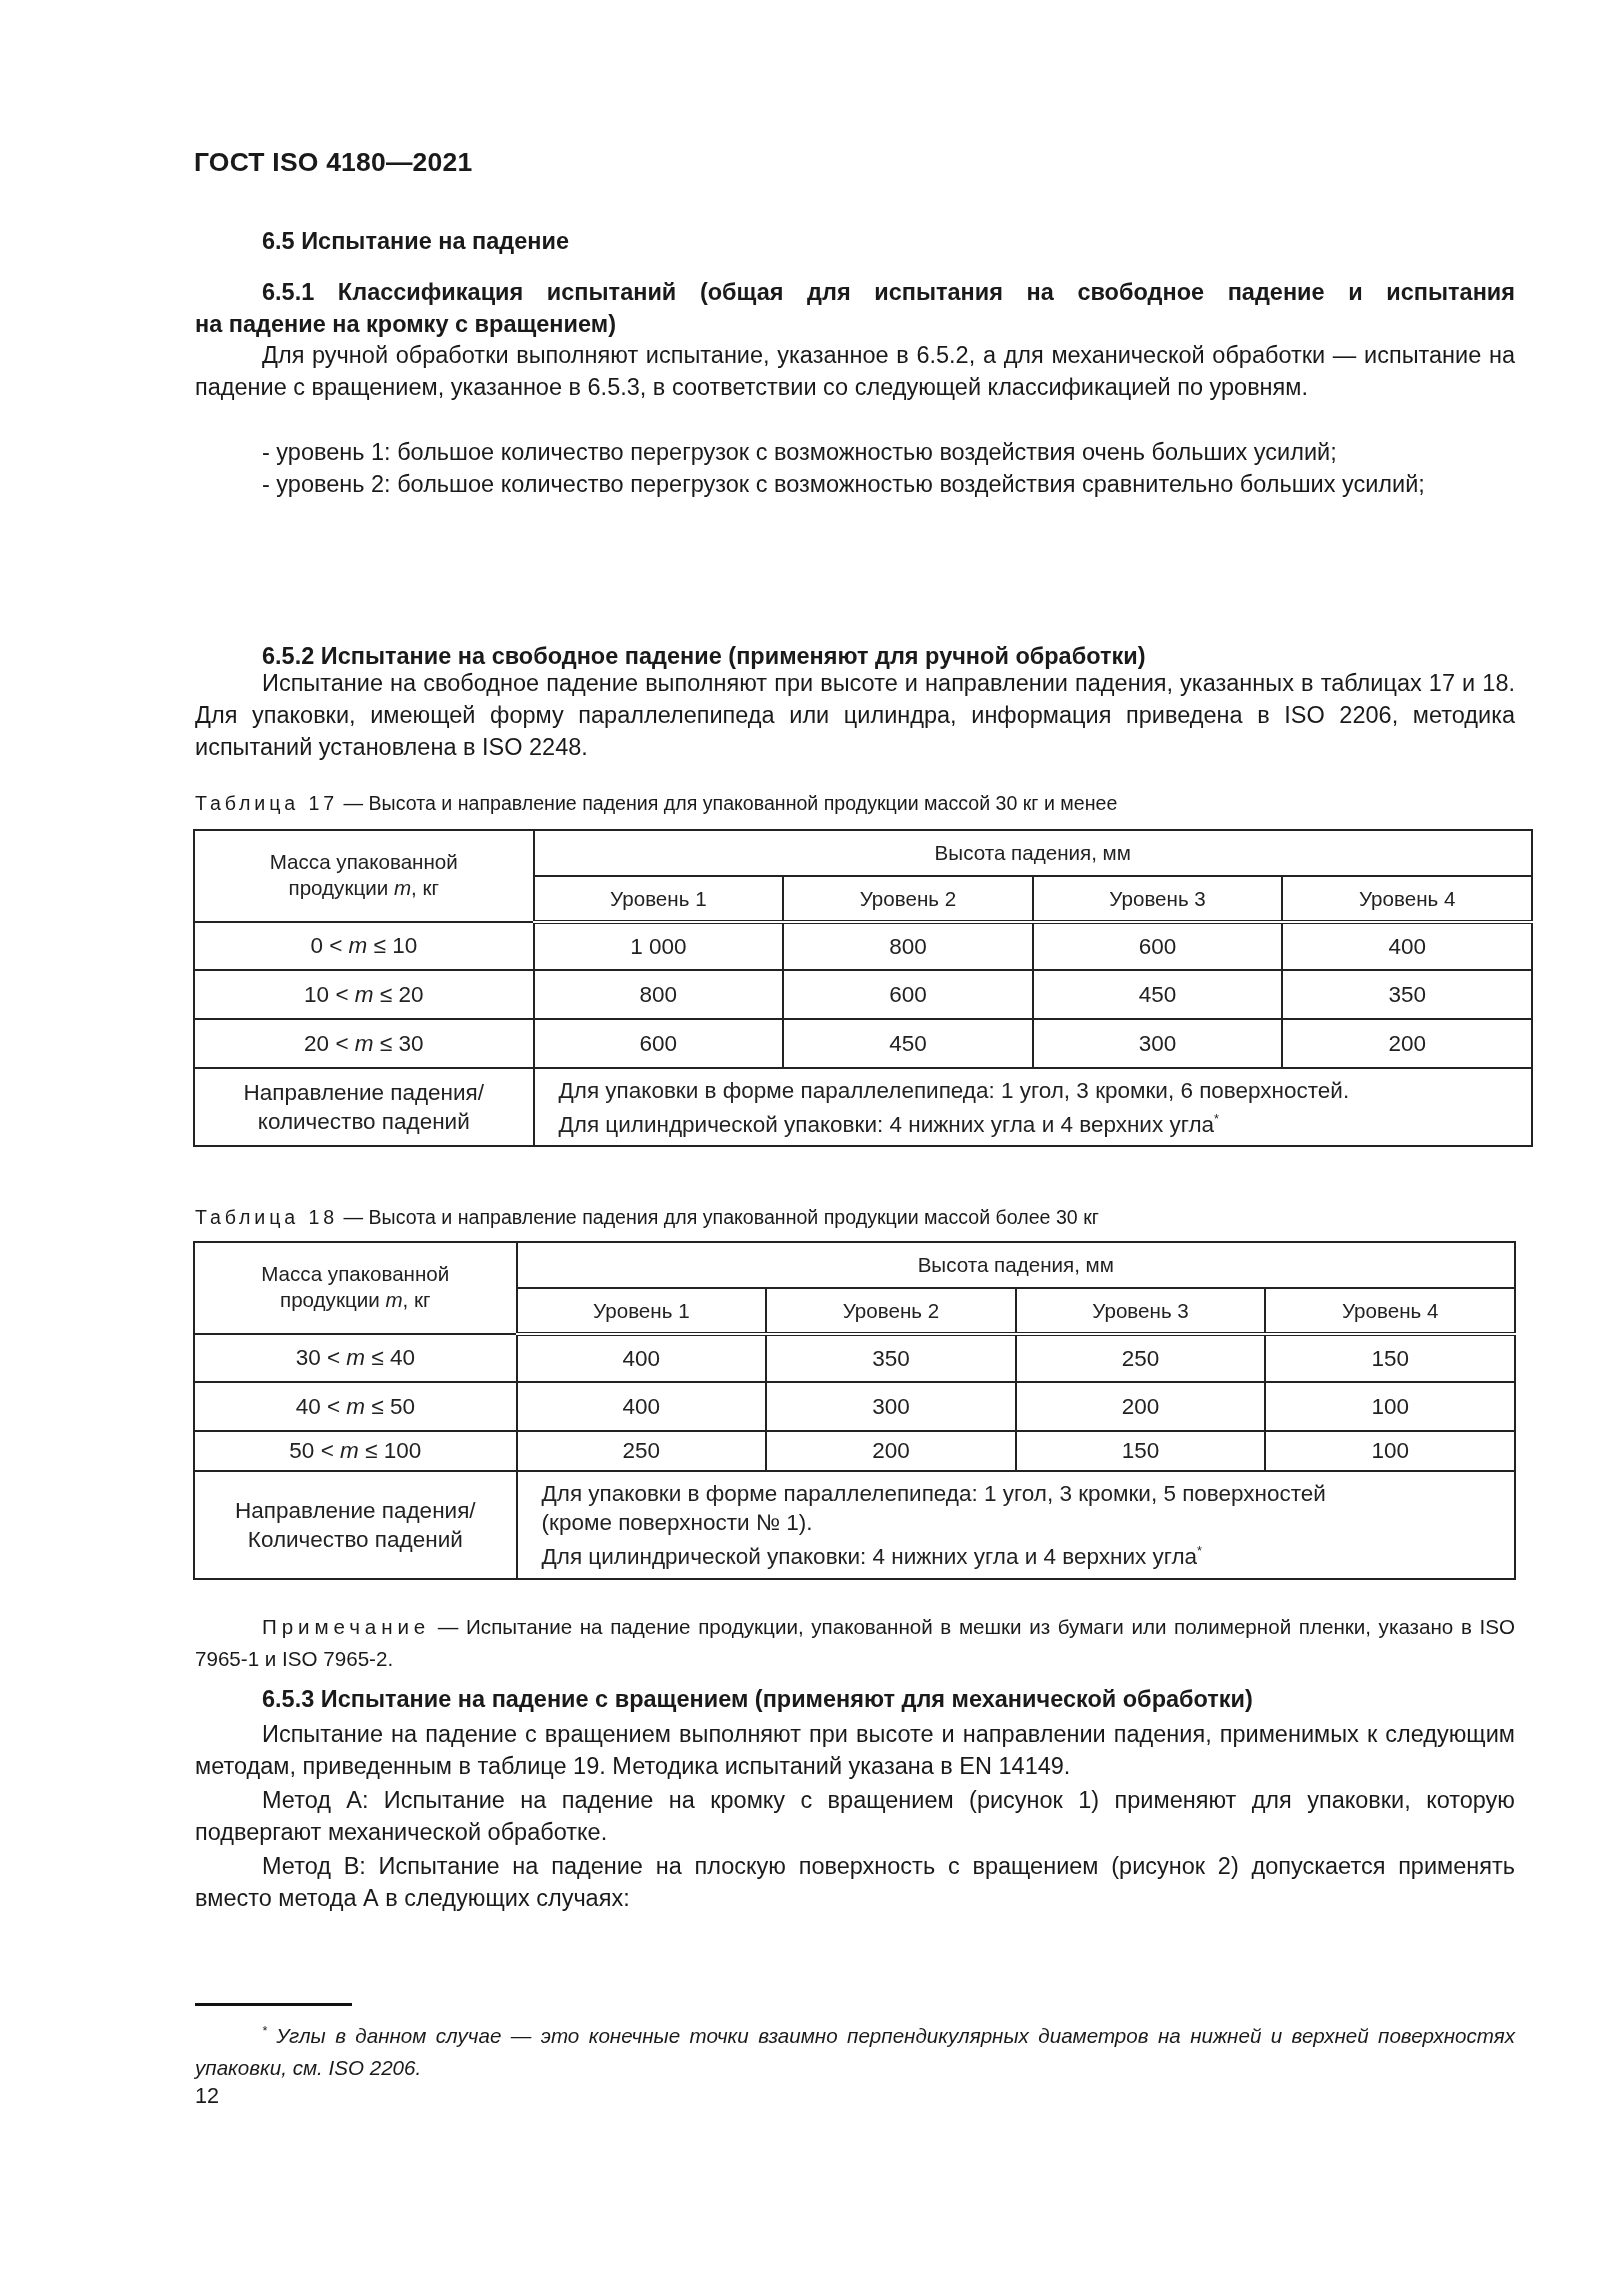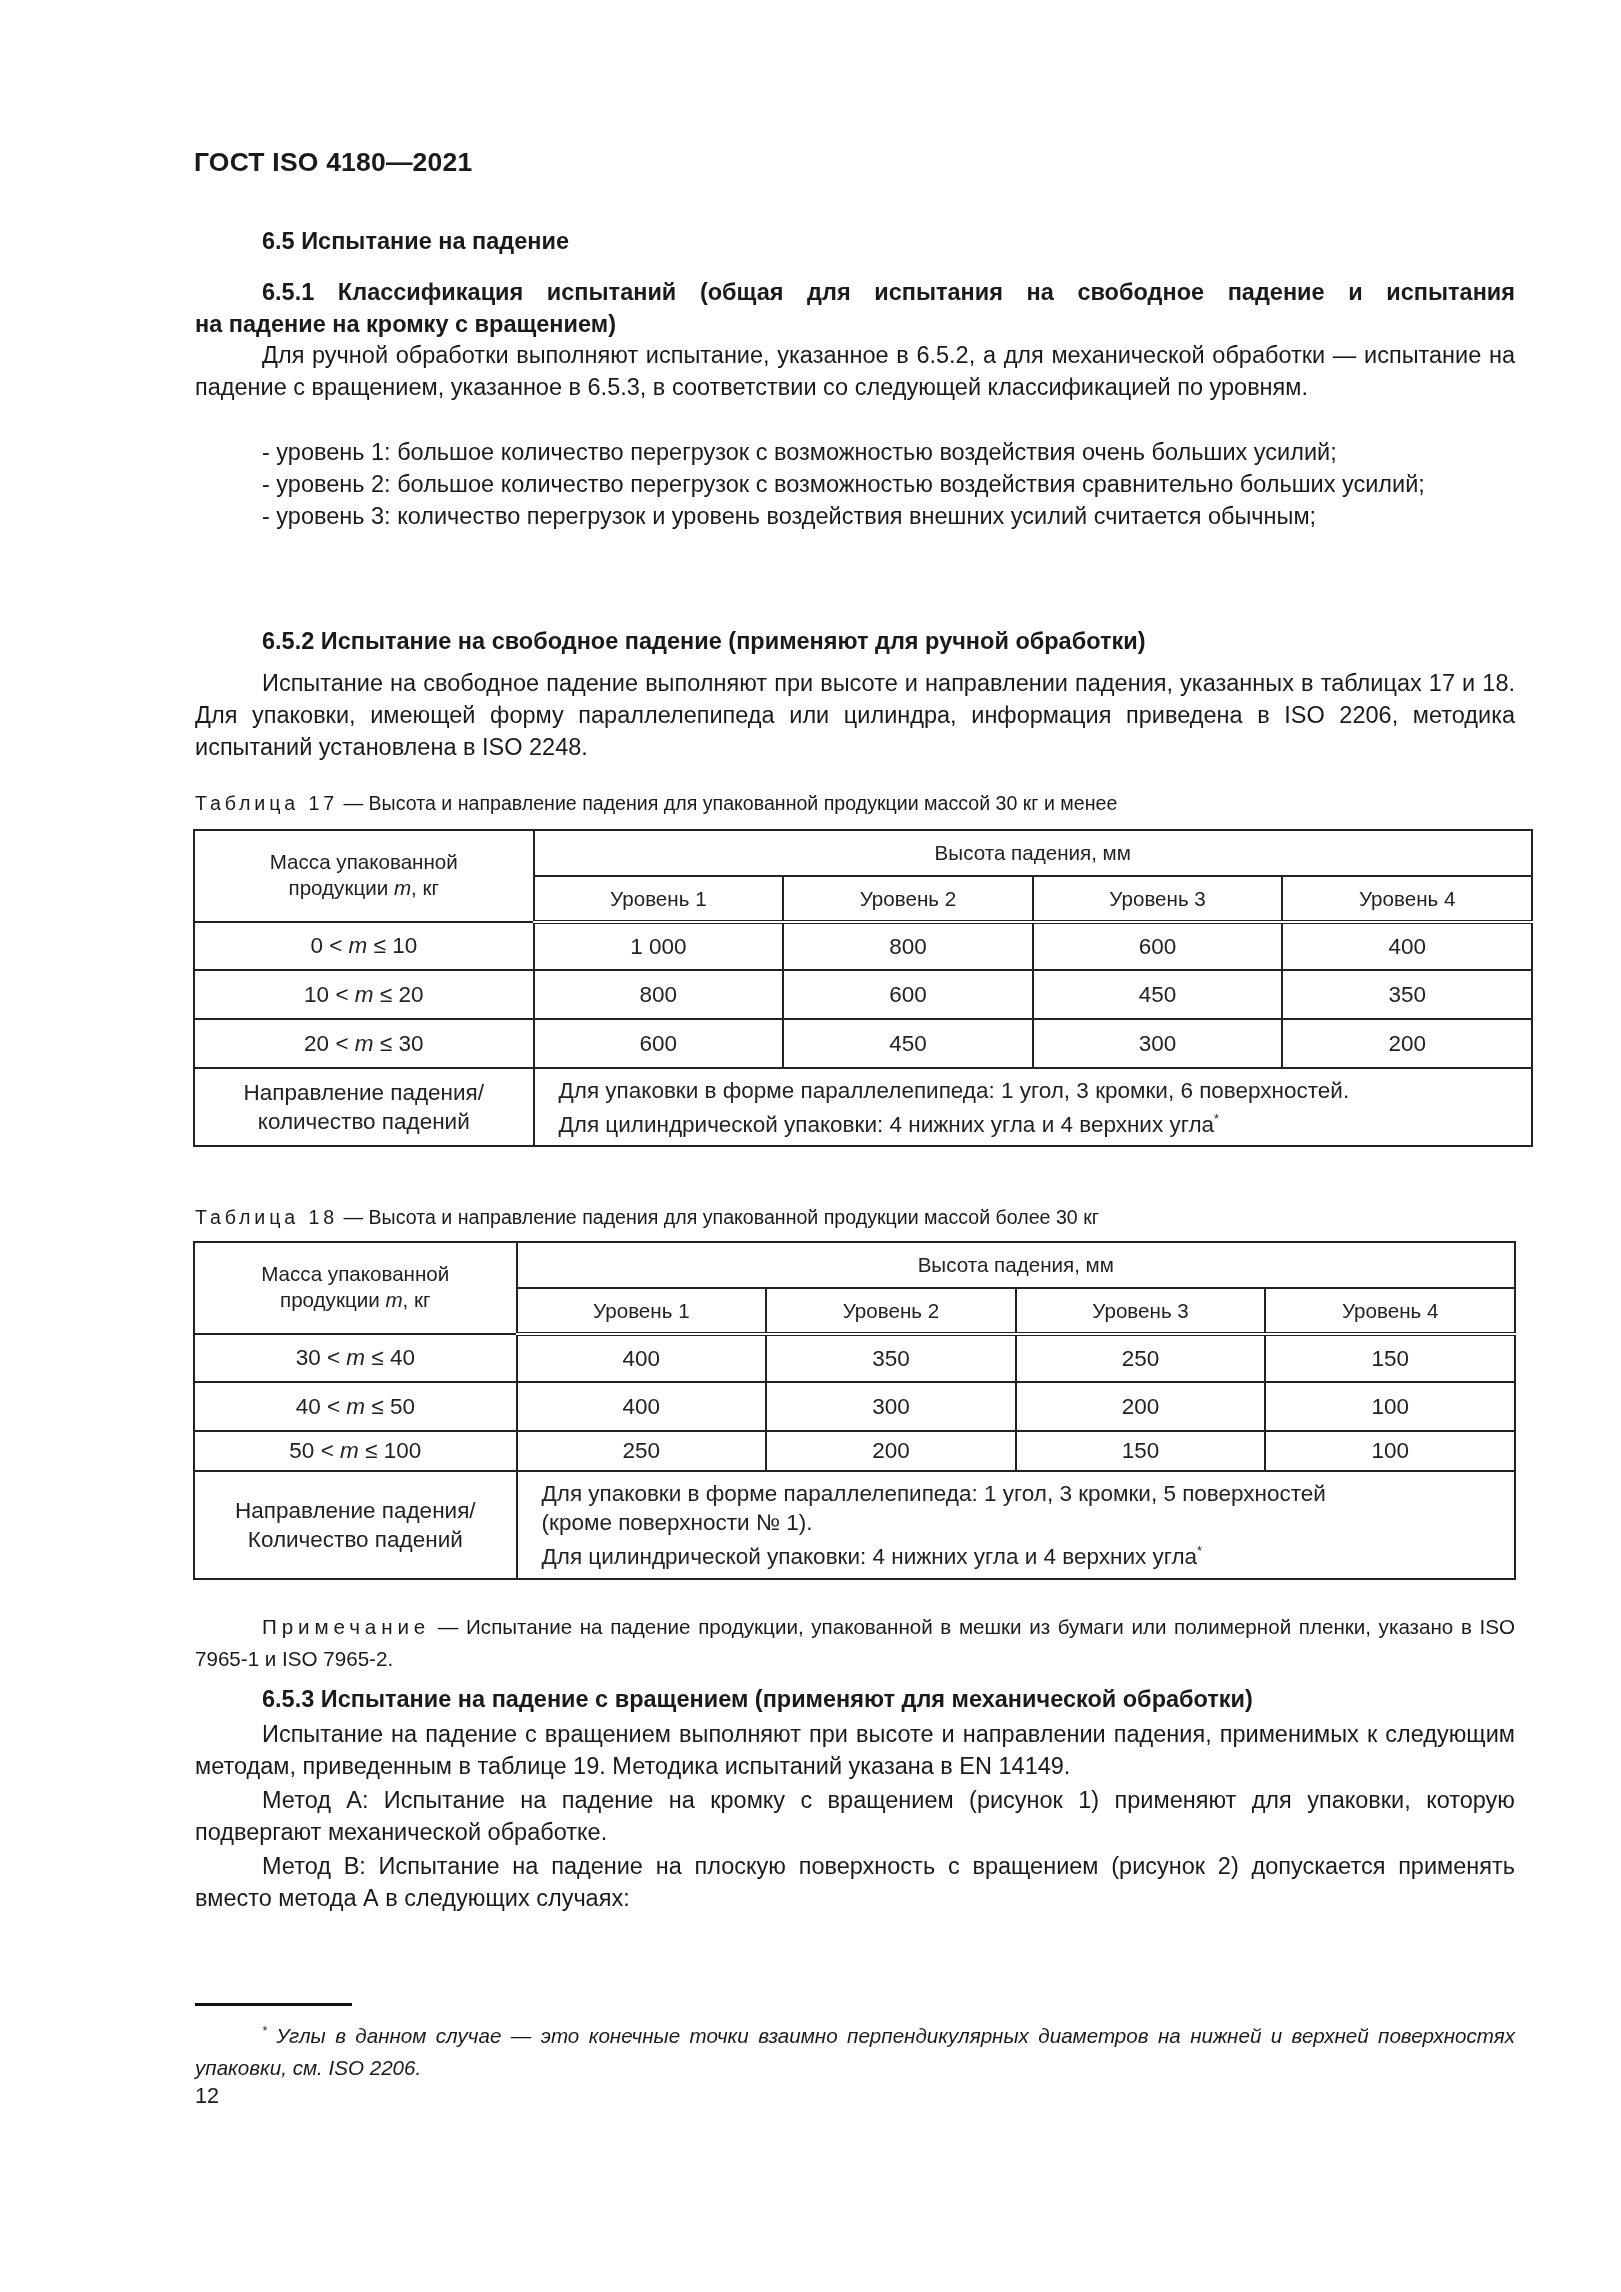--- a/index.html
+++ b/index.html
@@ -31,24 +31,23 @@
 <div class="abs h txt ind" style="top:228px;">6.5 Испытание на падение</div>
 
 <div class="abs h txt" style="top:276px; line-height:32px;">
   <div class="ind" style="text-align:justify;text-align-last:justify;">6.5.1 Классификация испытаний (общая для испытания на свободное падение и испытания</div>
   <div>на падение на кромку с вращением)</div>
 </div>
 <div class="abs p txt ind" style="top:339px; line-height:32px;">Для ручной обработки выполняют испытание, указанное в 6.5.2, а для механической обработки — испытание на падение с вращением, указанное в 6.5.3, в соответствии со следующей классификацией по уровням.</div>
 <div class="abs p txt" style="top:436px; line-height:32px;">
   <div class="ind">- уровень 1: большое количество перегрузок с возможностью воздействия очень больших усилий;</div>
   <div class="ind">- уровень 2: большое количество перегрузок с возможностью воздействия сравнительно больших усилий;</div>
-  <div class="ind">- уровень 3: количество перегрузок и уровень воздействия внешних усилий считается обычным;</div>
 </div>
 
-<div class="abs h txt ind" style="top:628px;">6.5.2 Испытание на свободное падение (применяют для ручной обработки)</div>
+<div class="abs h txt ind" style="top:643px;">6.5.2 Испытание на свободное падение (применяют для ручной обработки)</div>
 <div class="abs p txt ind" style="top:667px; line-height:32px;">Испытание на свободное падение выполняют при высоте и направлении падения, указанных в таблицах 17 и 18. Для упаковки, имеющей форму параллелепипеда или цилиндра, информация приведена в ISO 2206, методика испытаний установлена в ISO 2248.</div>
 
 <div class="abs caption" style="top:792px;">
   <span class="sp">Таблица 17</span><span> — Высота и направление падения для упакованной продукции массой 30 кг и менее</span>
 </div>
 
 <table class="t" style="left:193px; top:829px; width:1340px;">
   <colgroup>
       <col style="width:340px">
       <col style="width:250px">

